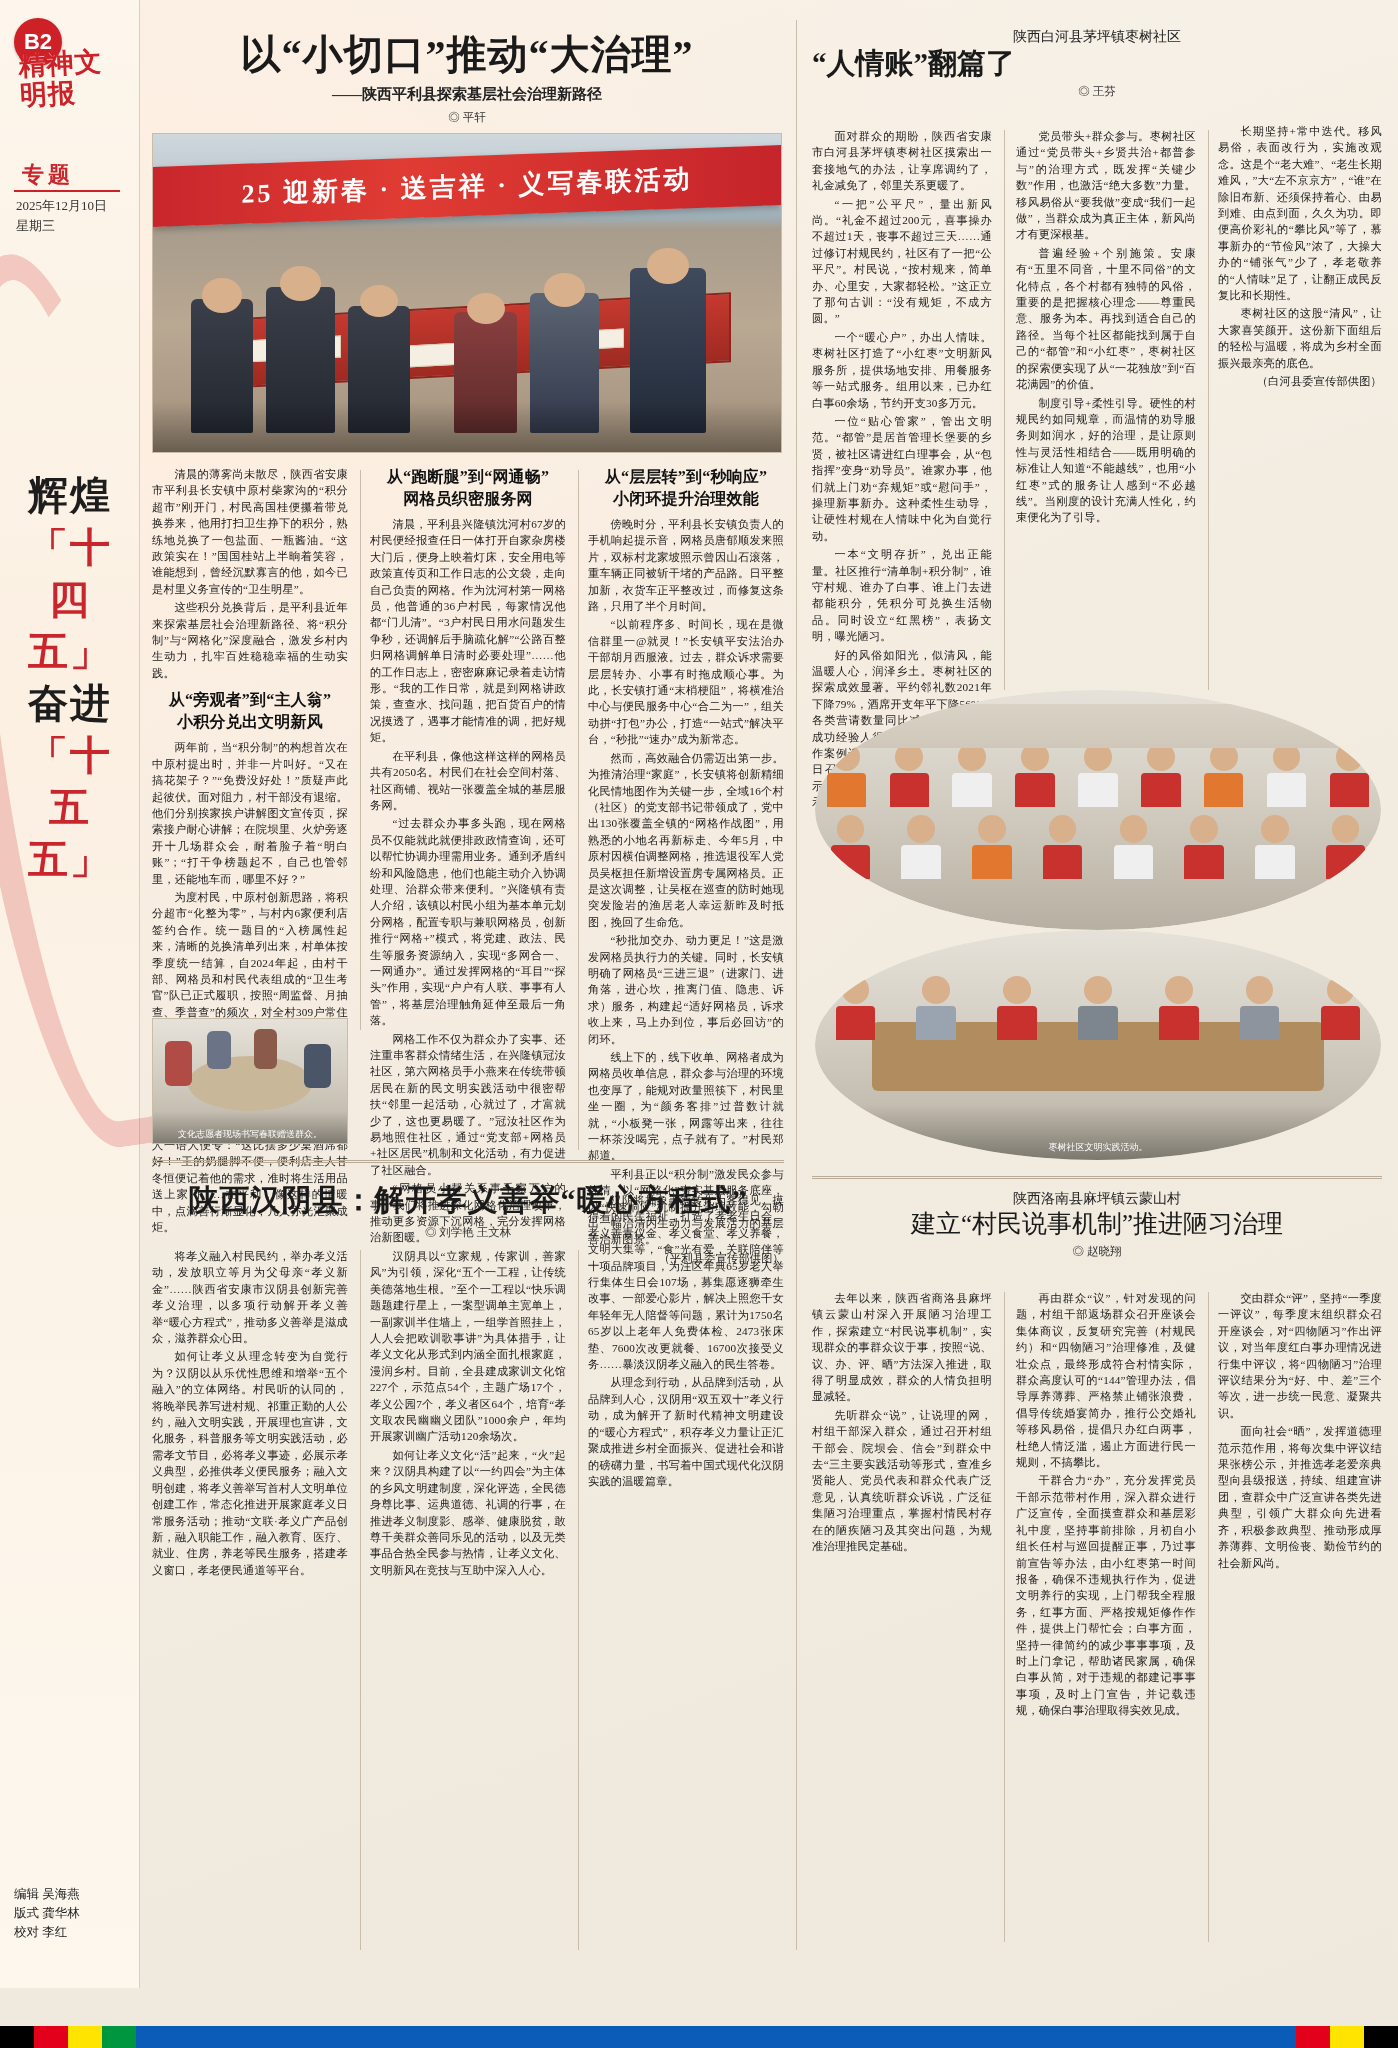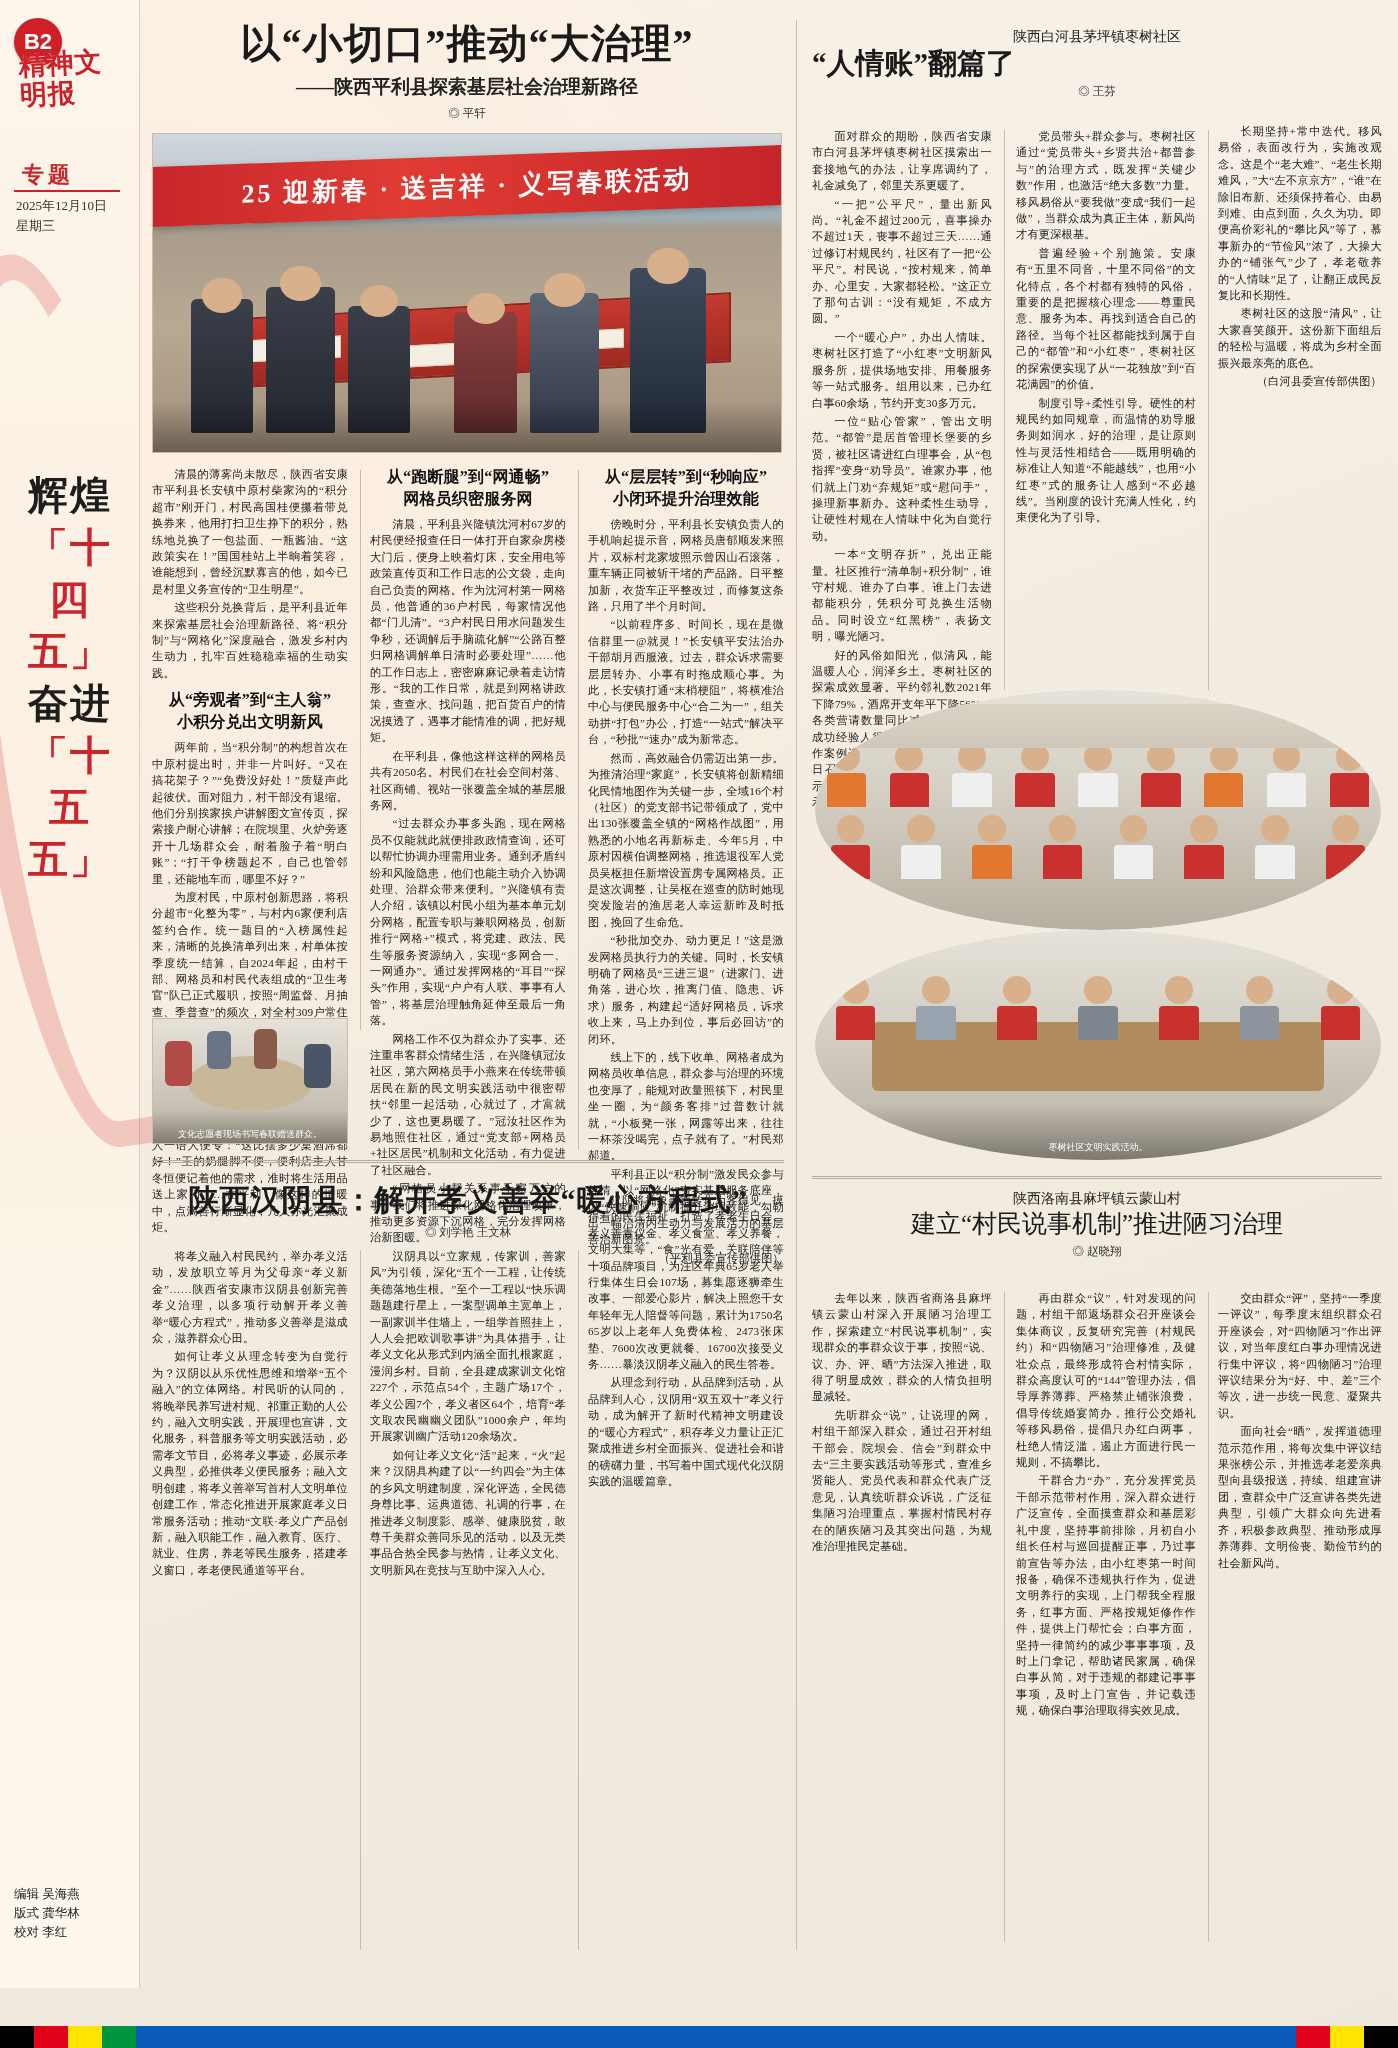--- a/index.html
+++ b/index.html
@@ -80,27 +80,27 @@
     margin:8px 0 6px 0; color:#111;
   }
   .byline { text-align:center; font-size:11.5px; margin:4px 0 8px 0; color:#333; }
   .photo {
     position:relative; overflow:hidden; border:1px solid #c9bda9;
   }
   .vr { position:absolute; width:1px; background:#c8bdab; }
 
   
   .main-head {
-    position:absolute; left:152px; top:20px; width:630px; text-align:center;
+    position:absolute; left:152px; top:31px; width:630px; text-align:center;
   }
   .main-head h1 {
     margin:0; font-size:40px; line-height:48px; font-weight:bold; letter-spacing:1px;
   }
   .main-head h2 {
-    margin:6px 0 0 0; font-size:19px; font-weight:bold; color:#222;
+    margin:6px 0 0 0; font-size:15px; font-weight:bold; color:#222;
   }
   .main-photo {
     position:absolute; left:152px; top:133px; width:630px; height:320px;
   }
   .mp-img {
     position:absolute; inset:0;
     background:
       linear-gradient(180deg,#cfd8dd 0%, #b9c4cb 18%, #9fb0b8 26%, #a89c8c 30%, #b9a892 60%, #a2907c 100%);
   }
   .mp-banner {

